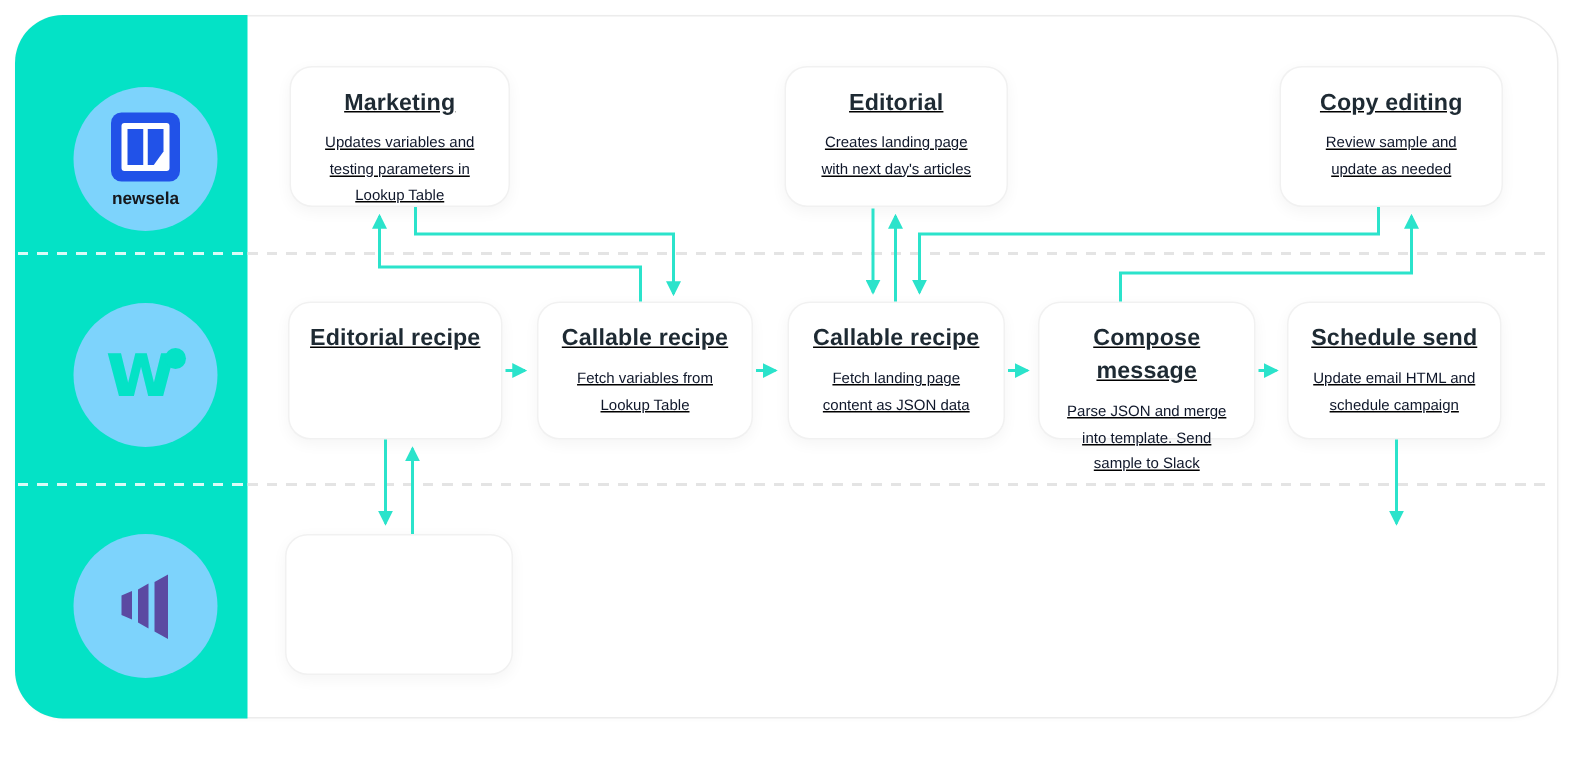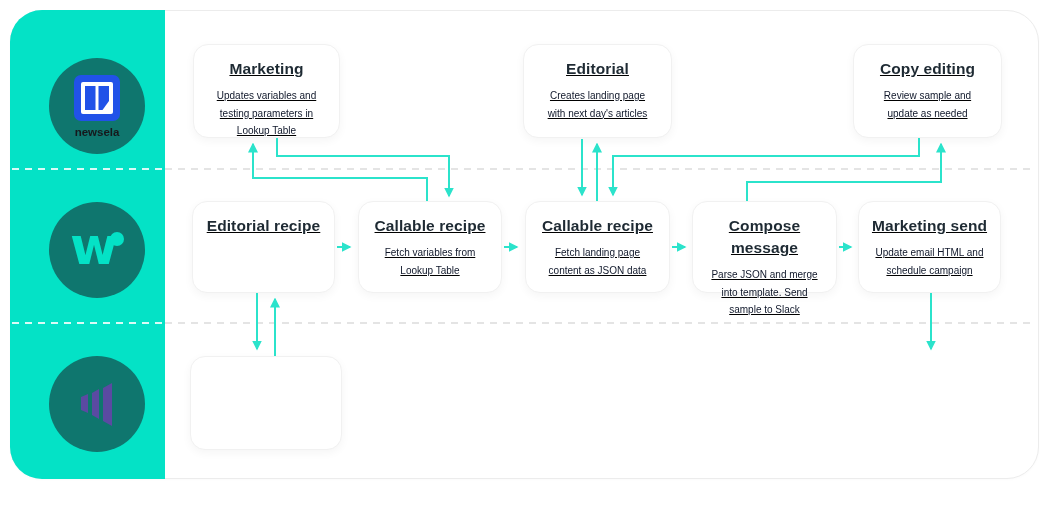--- a/index.html
+++ b/index.html
@@ -20,21 +20,21 @@
   .divider.teal-part{
     left:12px;width:153px;
     background:repeating-linear-gradient(90deg,rgba(255,255,255,.85) 0 7px,transparent 7px 13px);
   }
   .divider.gray-part{
     left:165px;width:870px;
     background:repeating-linear-gradient(90deg,#e4e4e4 0 7px,transparent 7px 13px);
   }
   .logo-circle{
     position:absolute;left:49px;width:96px;height:96px;border-radius:50%;
-    background:#0f766e;display:flex;align-items:center;justify-content:center;
+    background:#7dd3fc;display:flex;align-items:center;justify-content:center;
   }
   .node{
     position:absolute;background:#ffffff;border:1px solid #f1f1f1;border-radius:15px;
     box-shadow:0 3px 10px rgba(0,0,0,0.045);
     text-align:center;padding:13px 8px 0 8px;box-sizing:border-box;text-decoration:underline;
   }
   .node .t{
     font-size:15.5px;font-weight:700;color:#1e2a33;letter-spacing:.1px;
     margin-bottom:7px;line-height:22px;
   }
@@ -113,21 +113,21 @@
     <div class="d">Fetch landing page
 content as JSON data</div>
   </div>
   <div class="node" style="left:692px;top:201px;width:145px;height:92px">
     <div class="t">Compose message</div>
     <div class="d">Parse JSON and merge
 into template. Send
 sample to Slack</div>
   </div>
   <div class="node" style="left:858px;top:201px;width:143px;height:92px">
-    <div class="t">Marketing send</div>
+    <div class="t">Schedule send</div>
     <div class="d">Update email HTML and
 schedule campaign</div>
   </div>
 
   <div class="node" style="left:190px;top:356px;width:152px;height:94px">
   </div>
 
   <svg class="connectors" viewBox="0 0 1053 505">
     <defs>
       <marker id="ah" viewBox="0 0 10 10" refX="8.5" refY="5" markerWidth="5" markerHeight="5" orient="auto-start-reverse">

